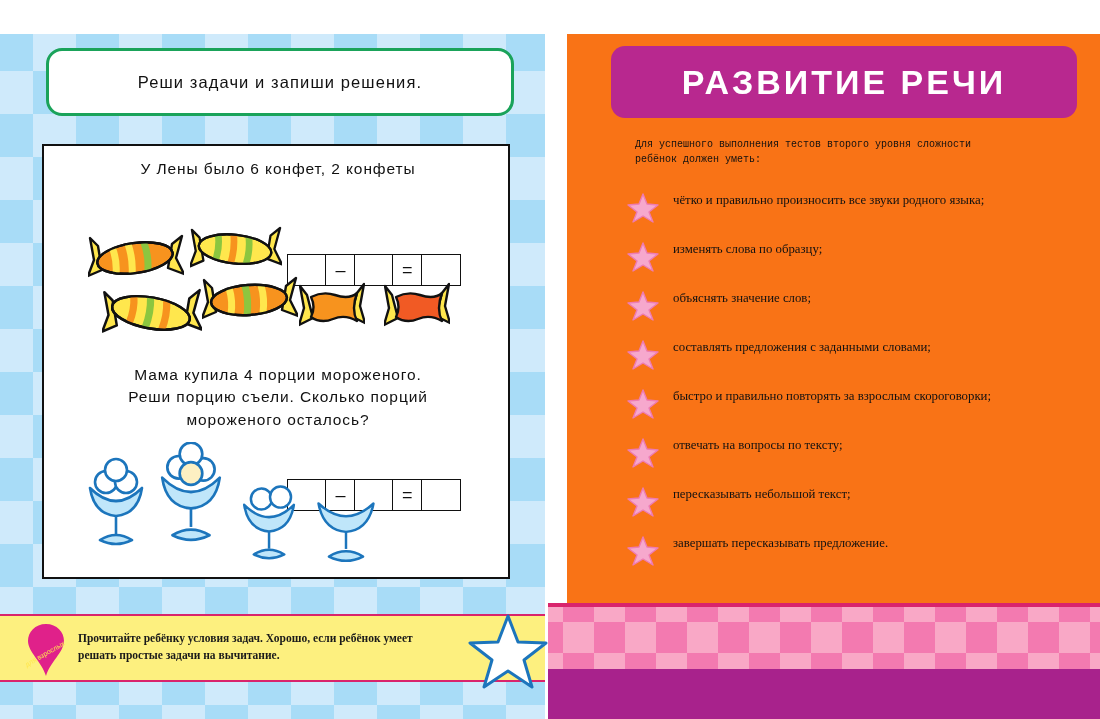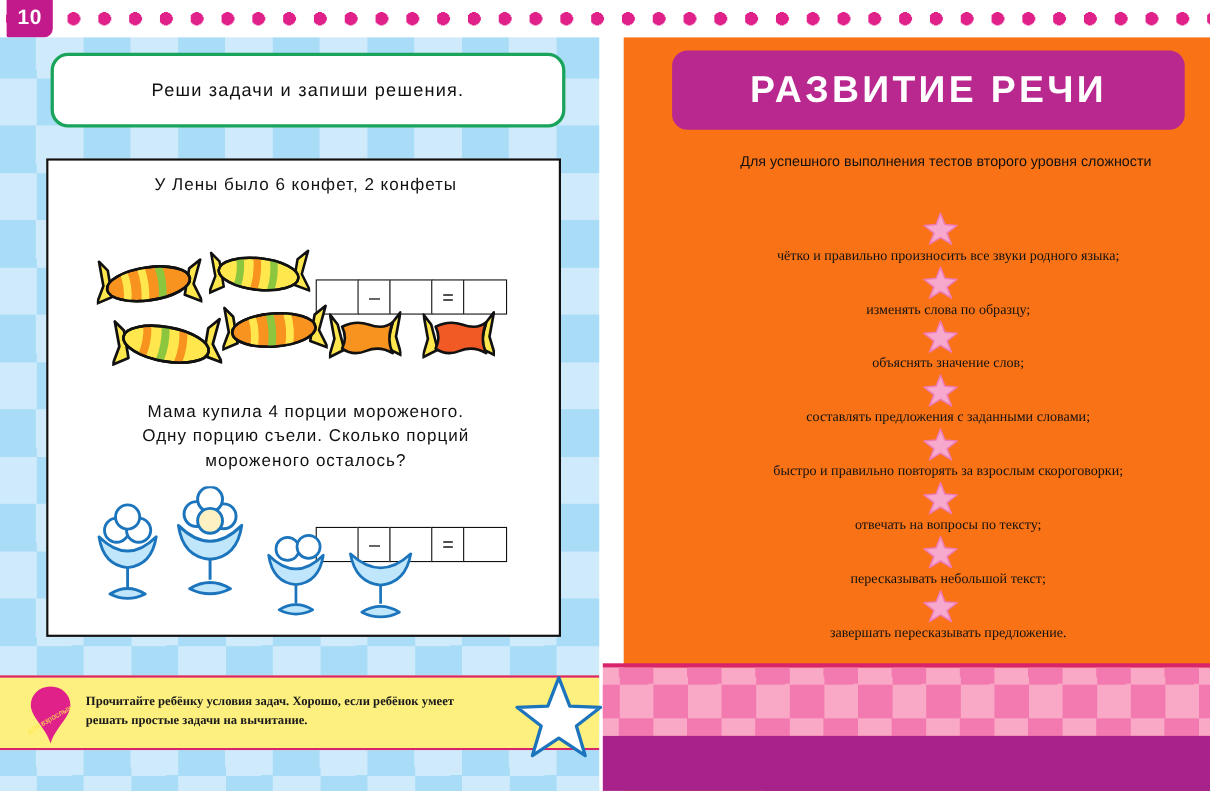--- a/index.html
+++ b/index.html
@@ -151,28 +151,28 @@
     display: flex; align-items: center; justify-content: center;
   }
   .right-title span {
     color: #ffffff;
     font-size: 34px;
     font-weight: bold;
     letter-spacing: 3px;
   }
   .right-intro {
     position: absolute; left: 68px; top: 104px; width: 420px;
-    font-family: Liberation Sans, sans-serif;
-    font-size: 13px; line-height: 1.45; color: #111; margin-left: 38px;
+    font-family: Liberation Mono, monospace;
+    font-size: 10px; line-height: 1.45; color: #111;
   }
   .skill-list { position: absolute; left: 60px; top: 158px; width: 470px; }
   .skill-item {
     position: relative;
     height: 49px;
-    display: flex; align-items: center; flex-direction: column;
+    display: flex; 
   }
   .skill-star {
     width: 32px; height: 32px; flex: 0 0 32px; margin-right: 14px;
   }
   .skill-text {
     font-family: "Liberation Serif", serif;
     font-size: 12.8px; color: #111; line-height: 1.3;
   }
 
   
@@ -193,24 +193,20 @@
   .right-band-top-line {
     position: absolute; left: 548px; top: 603px; width: 552px; height: 4px;
     background: #d9246c;
   }
 </style>
 </head>
 <body>
 
 <div id="page">
 
-  <div class="top-band">
-    <div class="dots-row"></div>
-    <div class="page-number-badge">10</div>
-  </div>
 
   <div class="left-page">
 
     <div class="instruction-box">
       <span>Реши задачи и запиши решения.</span>
     </div>
 
     <div class="tasks-panel">
 
       <div class="task-text task1-text">
@@ -292,21 +288,21 @@
       <svg class="candy" style="left:340px; top:135px;" width="66" height="54" viewBox="0 0 66 54">
         <g stroke="#111" stroke-width="2.4" stroke-linejoin="round">
           <path d="M8 14 L1 5 L5 27 L0 44 L14 37 Z" fill="#ffe74d"></path>
           <path d="M58 12 L65 3 L61 25 L66 42 L52 35 Z" fill="#ffe74d"></path>
           <path d="M12 16 q12 -6 24 -2 q14 5 22 -2 q-6 16 0 28 q-12 -7 -24 -2 q-12 5 -22 -2 q5 -10 0 -20 Z" fill="#f15a24"></path>
         </g>
       </svg>
 
       <div class="task-text task2-text">
         <div>Мама купила 4 порции мороженого.</div>
-        <div>Одну порцию съели. Сколько порций</div>
+        <div>Реши порцию съели. Сколько порций</div>
         <div>мороженого осталось?</div>
       </div>
 
       <div class="answer-row answer2">
         <div class="cell"></div>
         <div class="cell op">–</div>
         <div class="cell"></div>
         <div class="cell op">=</div>
         <div class="cell"></div>
       </div>
@@ -379,20 +375,21 @@
 
   <div class="left-white-gap"></div>
 
   <div class="right-page">
     <div class="right-title">
       <span>РАЗВИТИЕ РЕЧИ</span>
     </div>
 
     <div class="right-intro">
       <div>Для успешного выполнения тестов второго уровня сложности</div>
+      <div>ребёнок должен уметь:</div>
     </div>
 
     <div class="skill-list">
       <div class="skill-item">
         <svg class="skill-star" viewBox="0 0 32 32">
             <path d="M16 2 L20 12 L31 13 L22 20 L26 30 L16 24 L6 30 L10 20 L1 13 L12 12 Z" fill="#f6a8cd" stroke="#ee7bb3" stroke-width="1.4" stroke-linejoin="round"></path>
           </svg>
         <div class="skill-text">чётко и правильно произносить все звуки родного языка;</div>
       </div>
       <div class="skill-item">

